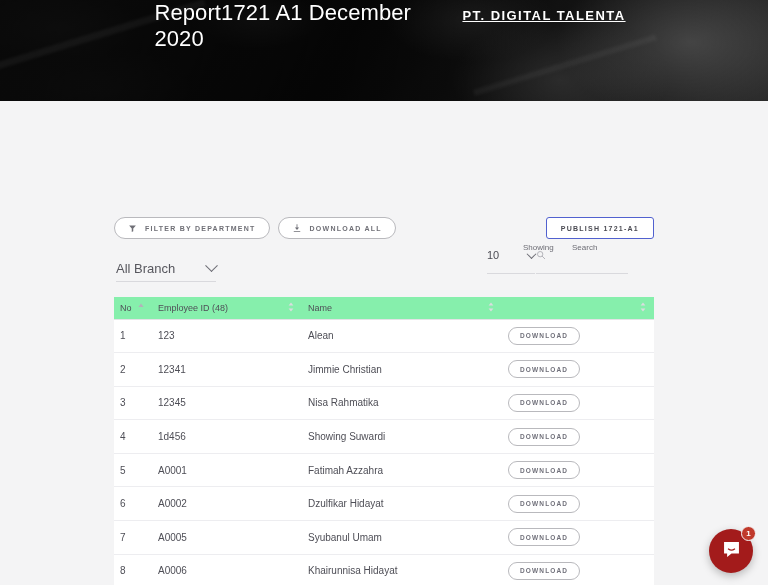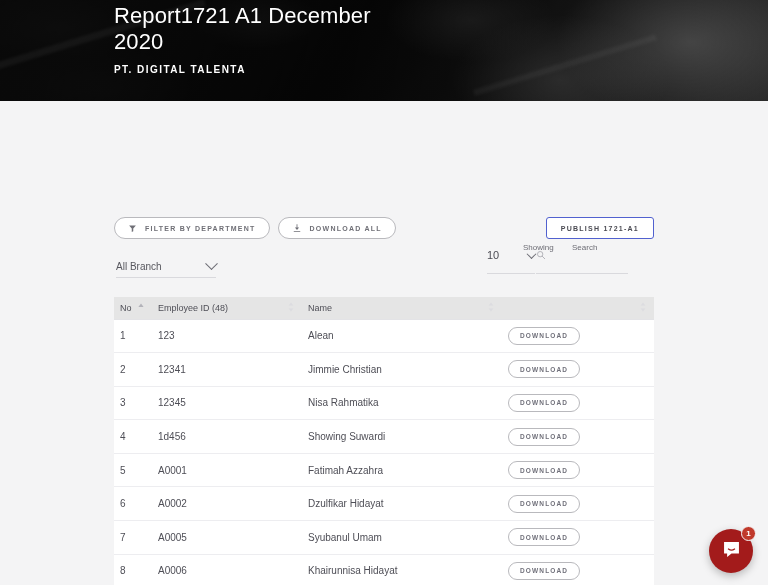--- a/index.html
+++ b/index.html
@@ -40,37 +40,38 @@
   }
   .banner-streak {
     position: absolute;
     background: rgba(255,255,255,0.045);
     transform: rotate(-17deg);
     filter: blur(1.2px);
   }
   .banner-inner {
     position: absolute; left: 114px; top: 0;
     width: 560px; height: 77px;
-    display: flex; flex-direction: column; justify-content: center;
+    display: flex; flex-direction: row; justify-content: center;
   }
   .banner-title {
     color: #ffffff;
     font-size: 22px;
     font-weight: 400;
     line-height: 26px;
     letter-spacing: 0.1px;
     max-width: 300px;
     margin: 0 0 9px 0;
   }
   .banner-sub {
     color: #ffffff;
-    font-size: 10px;
+    font-size: 13px;
     font-weight: bold;
     letter-spacing: 1.45px;
-    margin: 0;
+    margin: 8px;
+    text-decoration: underline;
   }
 
   
   .content { position: relative; padding: 0; }
 
   .toolbar {
     position: absolute; left: 114px; top: 116px;
     display: flex; gap: 8px; align-items: center;
   }
   .pill-btn {
@@ -109,21 +110,21 @@
   .branch-select {
     position: absolute; left: 116px; top: 160px;
     width: 100px;
   }
   .branch-row {
     display: flex; align-items: center; justify-content: space-between;
     padding-bottom: 5px;
     border-bottom: 1px solid #d9d9dd;
     cursor: pointer;
   }
-  .branch-label { font-size: 10px; color: #57575e; }
+  .branch-label { font-size: 13px; color: #57575e; }
   .caret {
     width: 9px; height: 9px;
     border-right: 1.4px solid #6e6e76;
     border-bottom: 1.4px solid #6e6e76;
     transform: rotate(45deg) translate(-2px,-2px);
   }
 
   
   .showing-box { position: absolute; left: 487px; top: 142px; width: 48px; }
   .search-box  { position: absolute; left: 536px; top: 142px; width: 92px; }
@@ -149,21 +150,21 @@
   }
 
   
   .table-card {
     position: absolute; left: 114px; top: 196px;
     width: 540px;
     background: #ffffff;
   }
   table { width: 100%; border-collapse: collapse; table-layout: fixed; }
   thead th {
-    background: #e5e5e5;
+    background: #86efac;
     height: 22px;
     font-size: 9px;
     font-weight: 400;
     color: #4f4f57;
     text-align: left;
     padding: 0 0 0 6px;
     position: relative;
     cursor: pointer;
     border-bottom: 1px solid #e3e3e6;
   }

